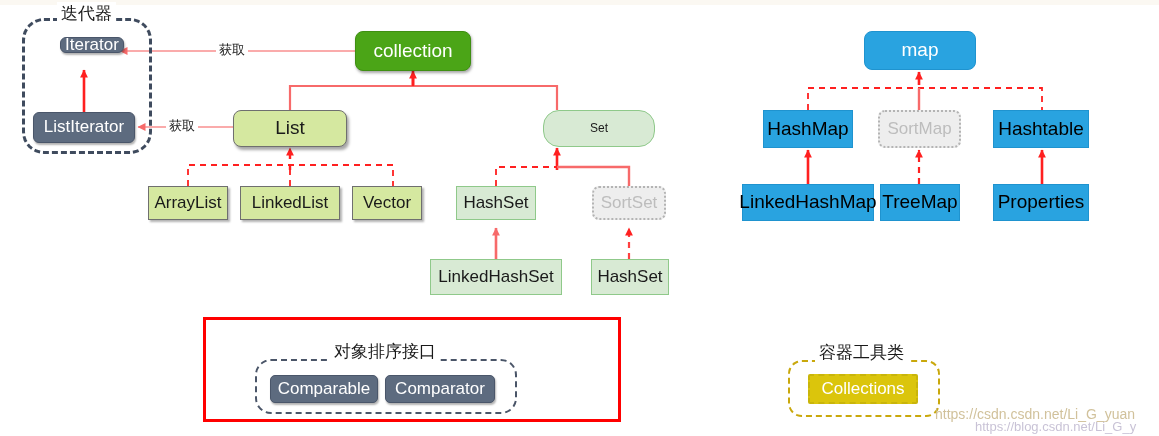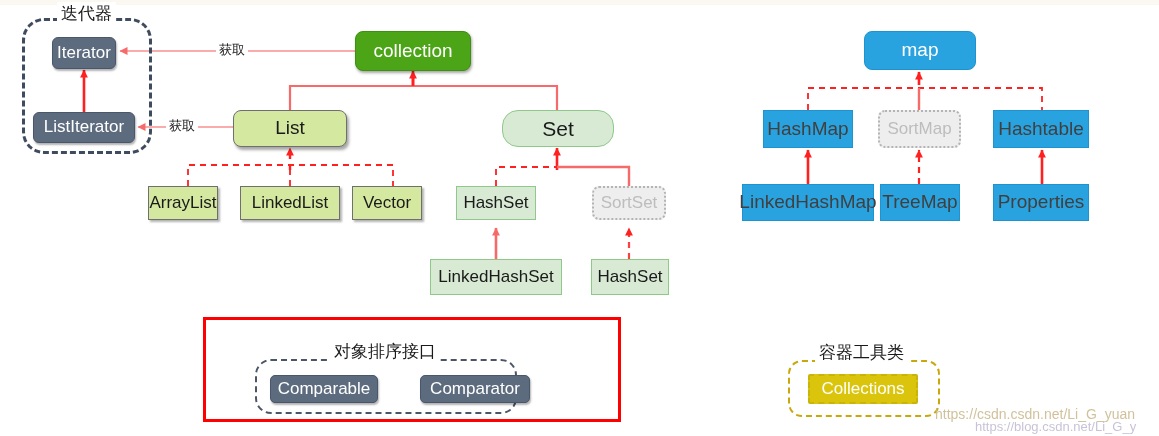--- a/index.html
+++ b/index.html
@@ -66,21 +66,22 @@
     border: 1px solid #6f6f6f;
     border-radius: 0px;
     font-size: 17px;
     box-shadow: 2px 2px 2px rgba(0,0,0,0.30);
   }
   .v-set {
     background: #d8ead4;
     color: #1a1a1a;
     border: 1px solid #8fc98a;
     border-radius: 16px;
-    font-size: 21px;
+    font-size: 12px;
+    margin-left: 41px;
   }
   .v-setchild {
     background: #d8ead4;
     color: #1a1a1a;
     border: 1px solid #8fc98a;
     border-radius: 0px;
     font-size: 17px;
   }
   .v-ghost {
     background: #eeeeee;
@@ -91,21 +92,21 @@
   }
   .v-map {
     background: #29a3e0;
     color: #ffffff;
     border: 1px solid #1f93cf;
     border-radius: 8px;
     font-size: 19px;
   }
   .v-mapchild {
     background: #29a3e0;
-    color: #404040;
+    color: #000000;
     border: 1px solid #1f93cf;
     border-radius: 0px;
     font-size: 19px;
   }
   .v-compare {
     background: #5d6b7f;
     color: #ffffff;
     border: 1px solid #4a566a;
     border-radius: 5px;
     font-size: 17px;
@@ -250,34 +251,34 @@
     </g>
 
     <g>
       <path d="M1042,184 L1042,150" stroke="#ff2020" stroke-width="2.6" fill="none" marker-end="url(#arrowRed)"></path>
     </g>
   </svg>
 
   <div class="frame f-iterator" style="left:22px; top:18px; width:130px; height:136px;"></div>
   <div class="grouplabel" style="left:57px; top:2px;">迭代器</div>
 
-  <div class="node v-iterator" style="left:52px; top:37px; width:64px; height:32px;">Iterator</div>
+  <div class="node v-iterator" style="left:60px; top:37px; width:64px; height:16px;">Iterator</div>
 
   <div class="node v-iterator" style="left:33px; top:112px; width:102px; height:31px;">ListIterator</div>
 
   <div class="edgelabel" style="left:216px; top:41px;">获取</div>
   <div class="edgelabel" style="left:166px; top:117px;">获取</div>
 
   <div class="node v-collection" style="left:355px; top:31px; width:116px; height:40px;">collection</div>
 
   <div class="node v-list" style="left:233px; top:110px; width:114px; height:37px;">List</div>
 
   <div class="node v-set" style="left:502px; top:110px; width:112px; height:37px;">Set</div>
 
-  <div class="node v-listchild" style="left:148px; top:186px; width:70px; height:34px;">ArrayList</div>
+  <div class="node v-listchild" style="left:148px; top:186px; width:80px; height:34px;">ArrayList</div>
 
   <div class="node v-listchild" style="left:240px; top:186px; width:100px; height:34px;">LinkedList</div>
 
   <div class="node v-listchild" style="left:352px; top:186px; width:70px; height:34px;">Vector</div>
 
   <div class="node v-setchild" style="left:456px; top:186px; width:80px; height:34px;">HashSet</div>
 
   <div class="node v-ghost" style="left:592px; top:186px; width:74px; height:34px;">SortSet</div>
 
   <div class="node v-setchild" style="left:430px; top:259px; width:132px; height:36px;">LinkedHashSet</div>
@@ -297,21 +298,21 @@
   <div class="node v-mapchild" style="left:880px; top:184px; width:80px; height:37px;">TreeMap</div>
 
   <div class="node v-mapchild" style="left:993px; top:184px; width:96px; height:37px;">Properties</div>
 
   <div class="frame f-sort-outer" style="left:203px; top:317px; width:418px; height:105px;"></div>
   <div class="frame f-sort-inner" style="left:255px; top:359px; width:262px; height:55px;"></div>
   <div class="grouplabel" style="left:330px; top:340px; z-index:5;">对象排序接口</div>
 
   <div class="node v-compare" style="left:270px; top:375px; width:108px; height:28px;">Comparable</div>
 
-  <div class="node v-compare" style="left:385px; top:375px; width:110px; height:28px;margin-left:35px;">Comparator</div>
+  <div class="node v-compare" style="left:385px; top:375px; width:110px; height:28px;">Comparator</div>
 
   <div class="frame f-collections" style="left:788px; top:360px; width:152px; height:57px;"></div>
   <div class="grouplabel" style="left:815px; top:341px; z-index:5;">容器工具类</div>
 
   <div class="node v-collections" style="left:808px; top:374px; width:110px; height:30px;">Collections</div>
 
   <div class="watermark" style="left:935px; top:406px;">https://csdn.csdn.net/Li_G_yuan</div>
   <div class="watermark wm2" style="left:975px; top:419px;">https://blog.csdn.net/Li_G_y</div>
 
 </div>

